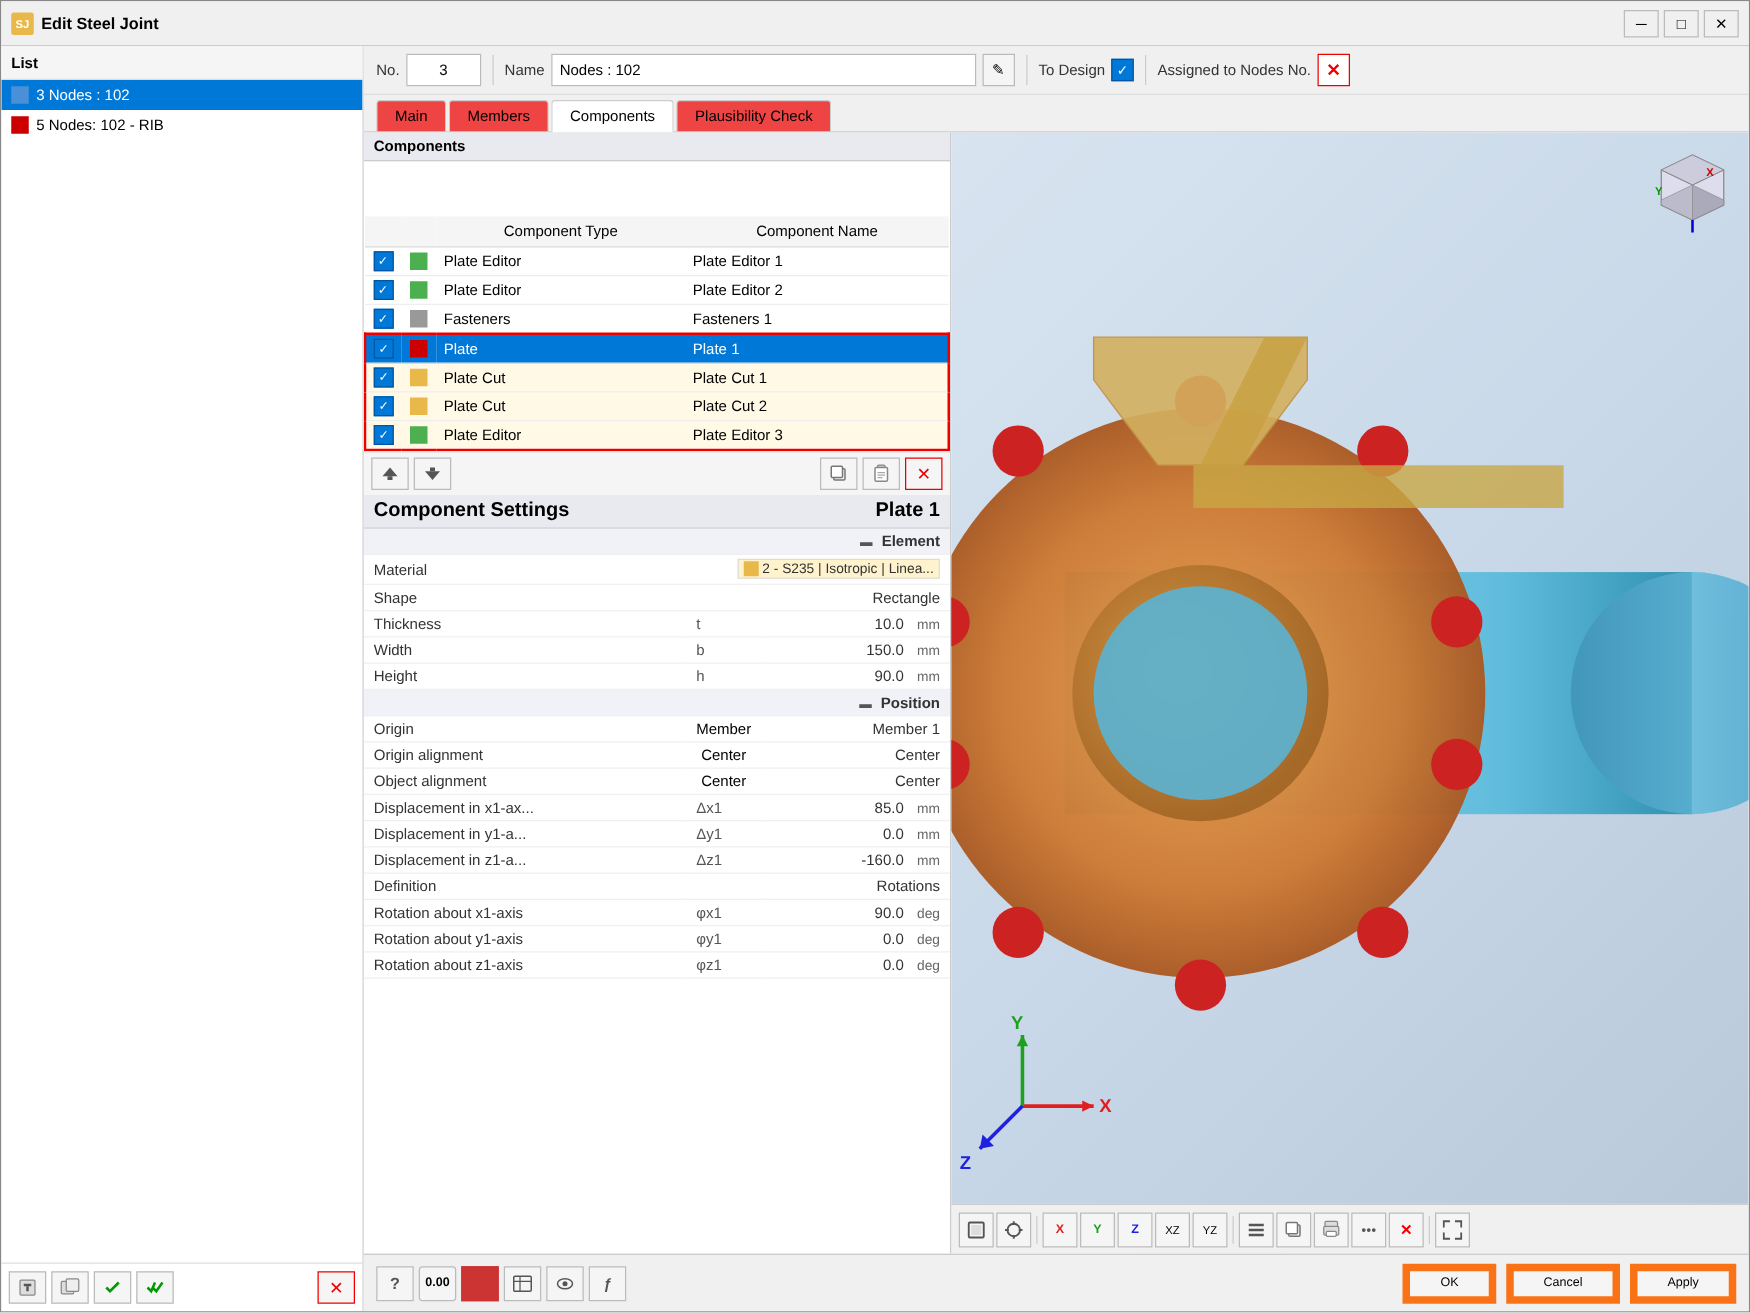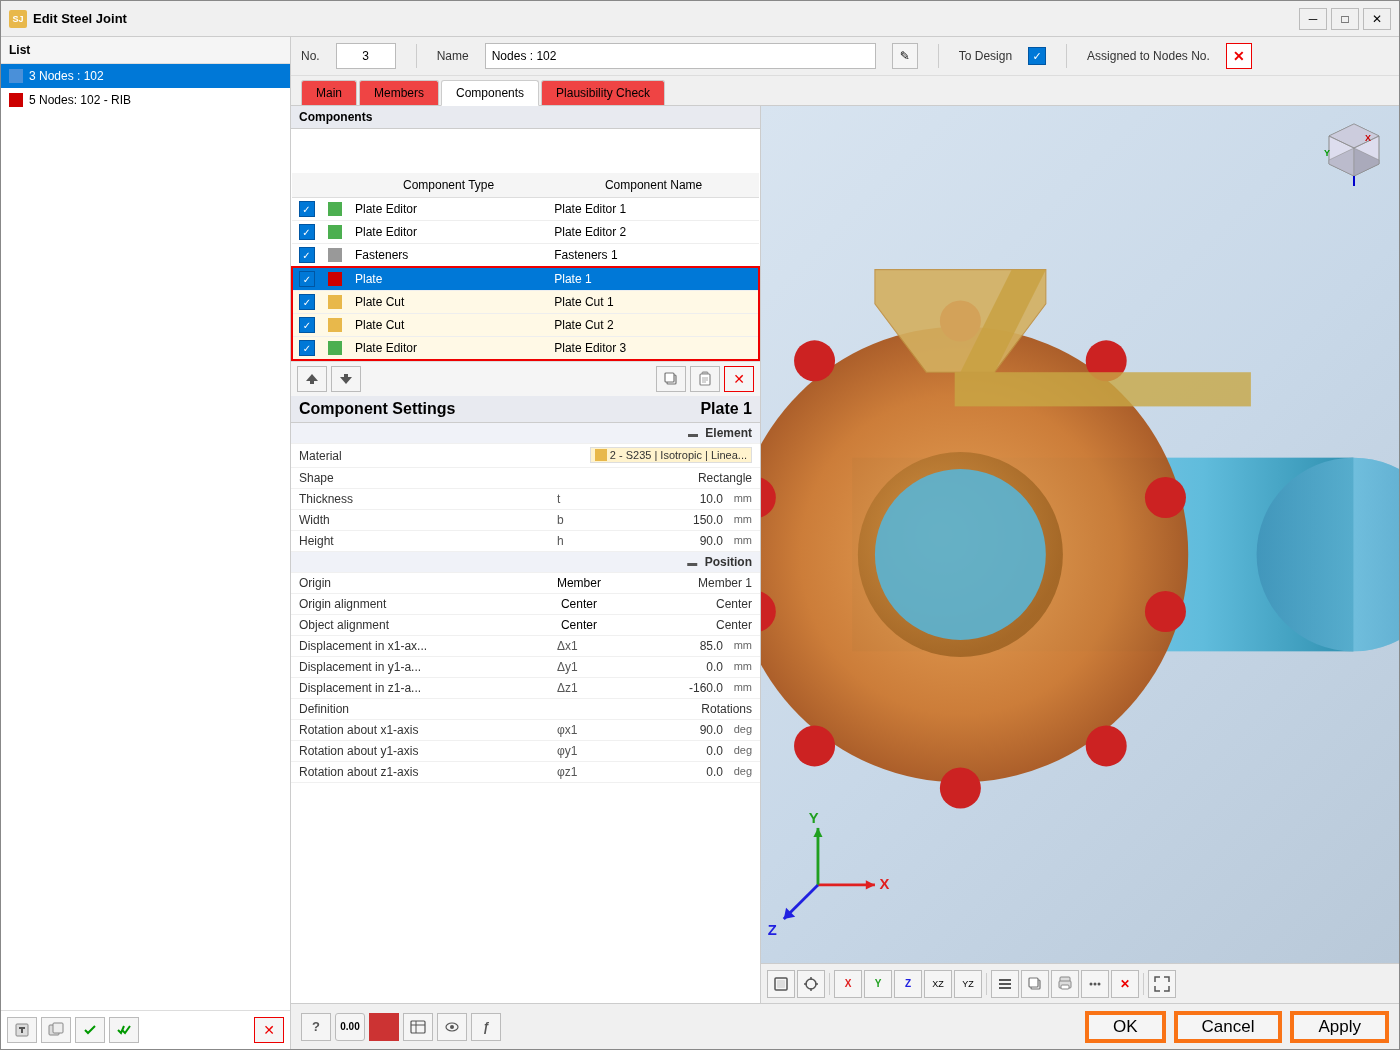--- a/index.html
+++ b/index.html
@@ -23,26 +23,26 @@
     .list-item.selected { background: #0078d7; color: white; }
     .list-item-color { width: 14px; height: 14px; flex-shrink: 0; }
     .left-panel-footer { border-top: 1px solid #ddd; padding: 6px; display: flex; gap: 4px; align-items: center; }
     .footer-btn { width: 30px; height: 26px; border: 1px solid #bbb; background: #f5f5f5; cursor: pointer; display: flex; align-items: center; justify-content: center; font-size: 14px; }
     .footer-btn.red { color: #e00; border-color: #e00; }
 
     
     .right-area { flex: 1; display: flex; flex-direction: column; background: #f0f0f0; }
 
     
-    .header-fields { display: flex; align-items: center; gap: 16px; padding: 6px 10px; background: #f0f0f0; border-bottom: 1px solid #ddd; }
+    .header-fields { display: flex; align-items: center; gap: 5px; padding: 6px 10px; background: #f0f0f0; border-bottom: 1px solid #ddd; }
     .field-group { display: flex; align-items: center; gap: 4px; }
     .field-label { font-size: 12px; color: #333; white-space: nowrap; }
     .field-input { height: 26px; border: 1px solid #bbb; background: #fff; padding: 2px 6px; font-size: 12px; }
     .field-input.small { width: 60px; text-align: center; }
-    .field-input.medium { width: 391px; }
+    .field-input.medium { width: 340px; }
     .field-input.large { width: 320px; }
     .checkbox-blue { width: 18px; height: 18px; background: #0078d7; border: 1px solid #0056a3; display: flex; align-items: center; justify-content: center; color: white; font-size: 11px; }
     .edit-btn { width: 26px; height: 26px; border: 1px solid #bbb; background: #f5f5f5; cursor: pointer; display: flex; align-items: center; justify-content: center; font-size: 12px; }
     .clear-btn { width: 26px; height: 26px; border: 1px solid #e00; background: #fff; cursor: pointer; display: flex; align-items: center; justify-content: center; color: #e00; font-size: 14px; font-weight: bold; }
     .separator-v { width: 1px; height: 24px; background: #ccc; margin: 0 4px; }
 
     
     .tab-and-content { flex: 1; display: flex; flex-direction: column; overflow: hidden; }
     .tabs { display: flex; background: #f0f0f0; border-bottom: 1px solid #ccc; padding: 4px 10px 0; gap: 2px; }
     .tab { padding: 5px 14px; border: 1px solid #ccc; background: #ef4444; cursor: pointer; font-size: 12px; border-bottom: none; border-radius: 3px 3px 0 0; }
@@ -70,41 +70,41 @@
     .settings-header { background: #e8eaf0; padding: 4px 8px; font-weight: 600; font-size: 16px; border-bottom: 1px solid #ccc; display: flex; justify-content: space-between; }
     .settings-table { width: 100%; border-collapse: collapse; }
     .settings-table td { padding: 3px 8px; font-size: 12px; border-bottom: 1px solid #f0f0f0; vertical-align: middle; }
     .settings-table td:first-child { width: 55%; color: #333; }
     .settings-table td:last-child { text-align: right; color: #333; }
     .settings-section-row td { background: #f0f2f8; font-weight: 600; }
     .collapse-btn { cursor: pointer; color: #555; margin-right: 4px; font-size: 10px; }
     .indent1 { padding-left: 20px; }
     .material-chip { background: #fff3cd; border: 1px solid #ddd; padding: 1px 4px; font-size: 11px; display: inline-flex; align-items: center; gap: 3px; }
     .material-color { width: 12px; height: 12px; background: #e8b84b; display: inline-block; }
-    .value-cell { display: flex; align-items: flex-start; justify-content: flex-end; gap: 4px; }
+    .value-cell { display: flex; align-items: flex-end; justify-content: flex-end; gap: 4px; }
     .unit-text { color: #666; font-size: 11px; min-width: 25px; }
 
     
     .viewport { flex: 1; background: #e8eef5; position: relative; overflow: hidden; }
     .viewport-3d { width: 100%; height: 100%; background: linear-gradient(135deg, #d8e4f0 0%, #c8d8e8 50%, #b8c8d8 100%); position: relative; }
 
     
     .orientation-cube { position: absolute; top: 10px; right: 10px; width: 70px; height: 70px; }
     .cube-svg { width: 70px; height: 70px; }
 
     
     .viewport-toolbar { position: absolute; bottom: 0; left: 0; right: 0; display: flex; align-items: center; gap: 2px; background: #f0f0f0; border-top: 1px solid #ccc; padding: 4px 6px; height: 40px; }
     .vp-btn { width: 28px; height: 28px; border: 1px solid #bbb; background: #f5f5f5; cursor: pointer; display: flex; align-items: center; justify-content: center; font-size: 12px; }
     .vp-separator { width: 1px; height: 22px; background: #ccc; margin: 0 2px; }
 
     
     .bottom-bar { border-top: 1px solid #ccc; background: #f0f0f0; padding: 6px 10px; display: flex; align-items: center; justify-content: space-between; height: 46px; }
     .bottom-left { display: flex; gap: 4px; }
     .bottom-right { display: flex; gap: 8px; }
-    .bottom-btn { height: 32px; padding: 0 24px; border: 4px solid #f97316; background: #f5f5f5; cursor: pointer; font-size: 17px; }
+    .bottom-btn { height: 32px; padding: 0 24px; border: 6px solid #f97316; background: #f5f5f5; cursor: pointer; font-size: 10px; }
     .bottom-btn.primary { background: #f5f5f5; }
     .bottom-tool-btn { width: 30px; height: 28px; border: 1px solid #bbb; background: #f5f5f5; cursor: pointer; display: flex; align-items: center; justify-content: center; font-size: 12px; }
 
     
     .table-scroll { overflow-y: auto; max-height: 200px; margin-top: 44px; }
   </style>
 </head>
 <body>
 
 <div class="window">

